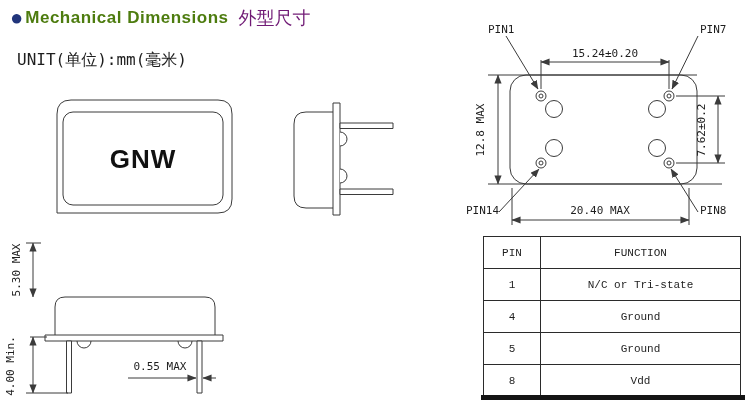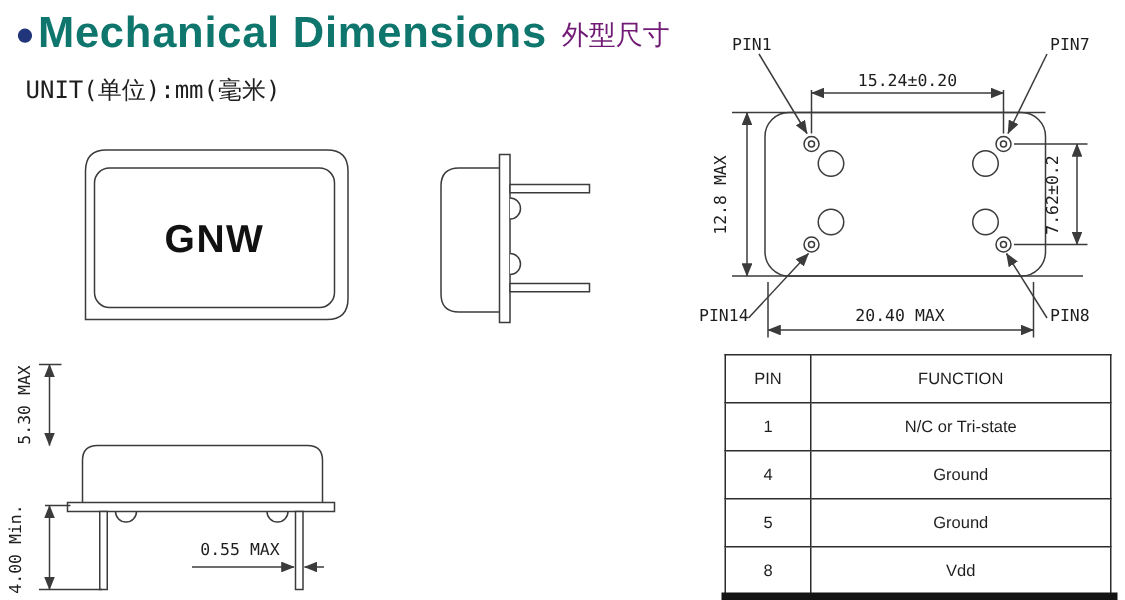--- a/index.html
+++ b/index.html
@@ -1,32 +1,32 @@
 <!DOCTYPE html>
 <html><head>
 <meta charset="utf-8">
 <style>
   html,body{margin:0;padding:0;background:#fff;}
   .page{position:relative;width:750px;height:400px;background:#ffffff;overflow:hidden;
         font-family:"Liberation Sans",sans-serif;}
   .title-row{position:absolute;left:10px;top:6px;display:flex;align-items:center;white-space:nowrap;}
   .bullet{color:#21357b;font-size:22px;line-height:1;margin-right:2px;}
-  .title-en{color:#0f766e;font-weight:bold;font-size:29px;letter-spacing:.5px;}
+  .title-en{color:#4d7c0f;font-weight:bold;font-size:17px;letter-spacing:.5px;}
   .title-zh{color:#701a75;font-size:18px;margin-left:10px;font-weight:normal;}
   .unit-label{position:absolute;left:17px;top:50px;font-family:"DejaVu Sans Mono",monospace;
         font-size:16px;color:#1e1e1e;}
   svg{position:absolute;overflow:visible;}
   svg *{vector-effect:non-scaling-stroke;}
   .ln{stroke:#3b3b3b;stroke-width:1;fill:none;}
   .fw{stroke:#3b3b3b;stroke-width:1;fill:#ffffff;}
   svg text{font-family:"DejaVu Sans Mono",monospace;font-size:11px;fill:#1e1e1e;}
   text.brand{font-family:"Liberation Sans",sans-serif;font-weight:bold;font-size:26px;
         letter-spacing:1px;fill:#111;}
   table.pinfn{position:absolute;left:483px;top:236px;border-collapse:collapse;
-        font-family:Liberation Sans, sans-serif;font-size:11px;color:#1e1e1e;}
+        font-family:Liberation Mono, monospace;font-size:11px;color:#1e1e1e;}
   table.pinfn td{border:1px solid #2b2b2b;text-align:center;height:31px;padding:0;}
   td.c-pin{width:56px;} td.c-fn{width:199px;margin-top:36px;}
   .bottom-bar{position:absolute;left:481px;top:395px;width:264px;height:5px;background:#141414;}
 </style>
 </head>
 <body>
 
 <div class="page">
 
   <div class="title-row">

